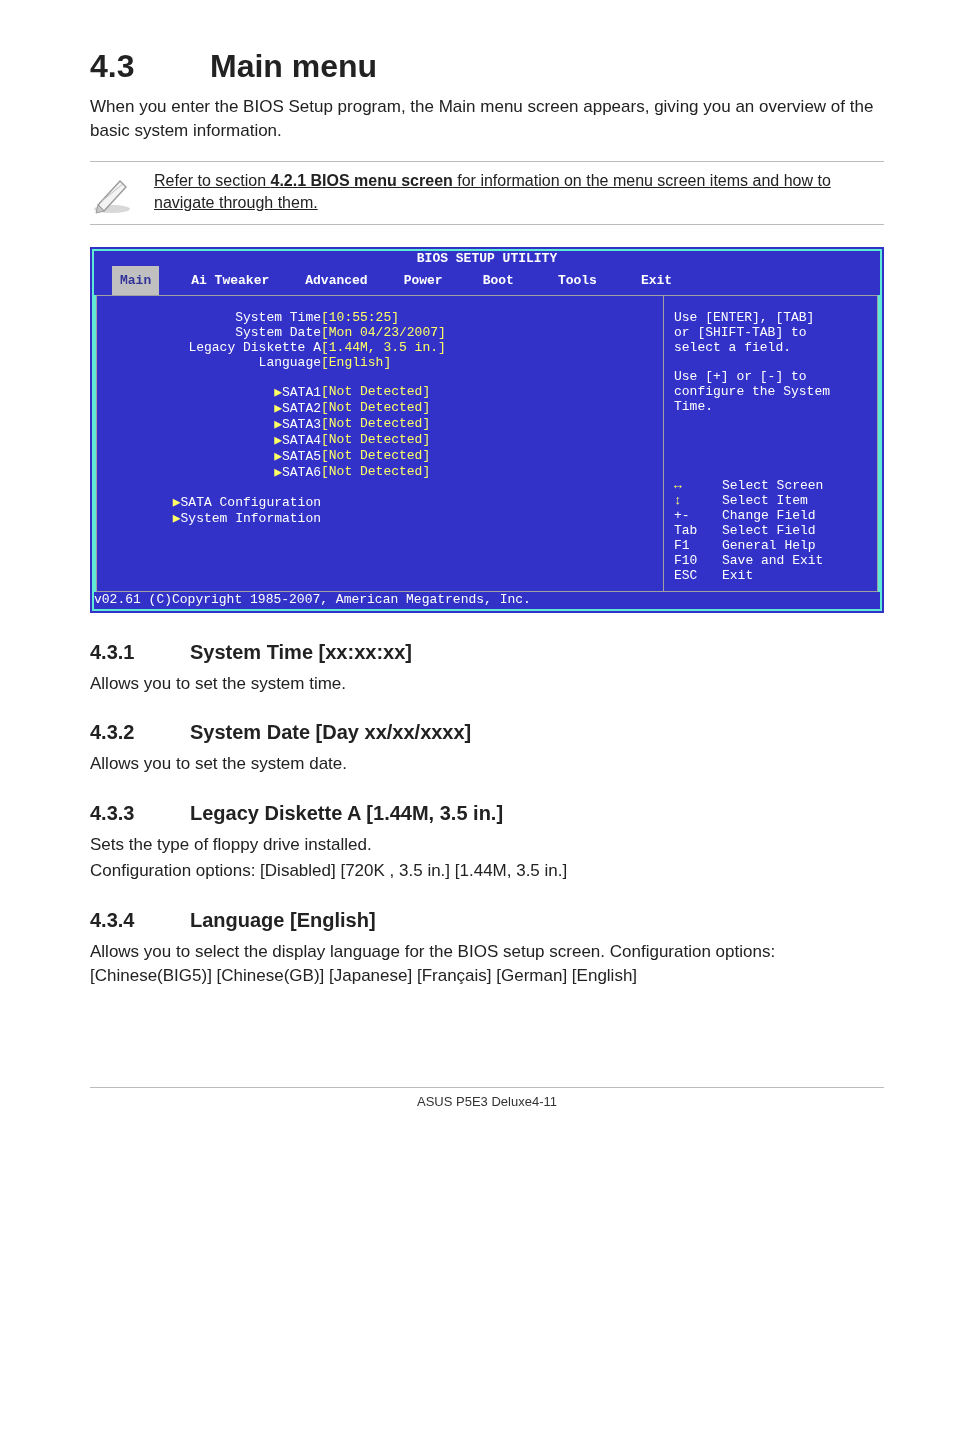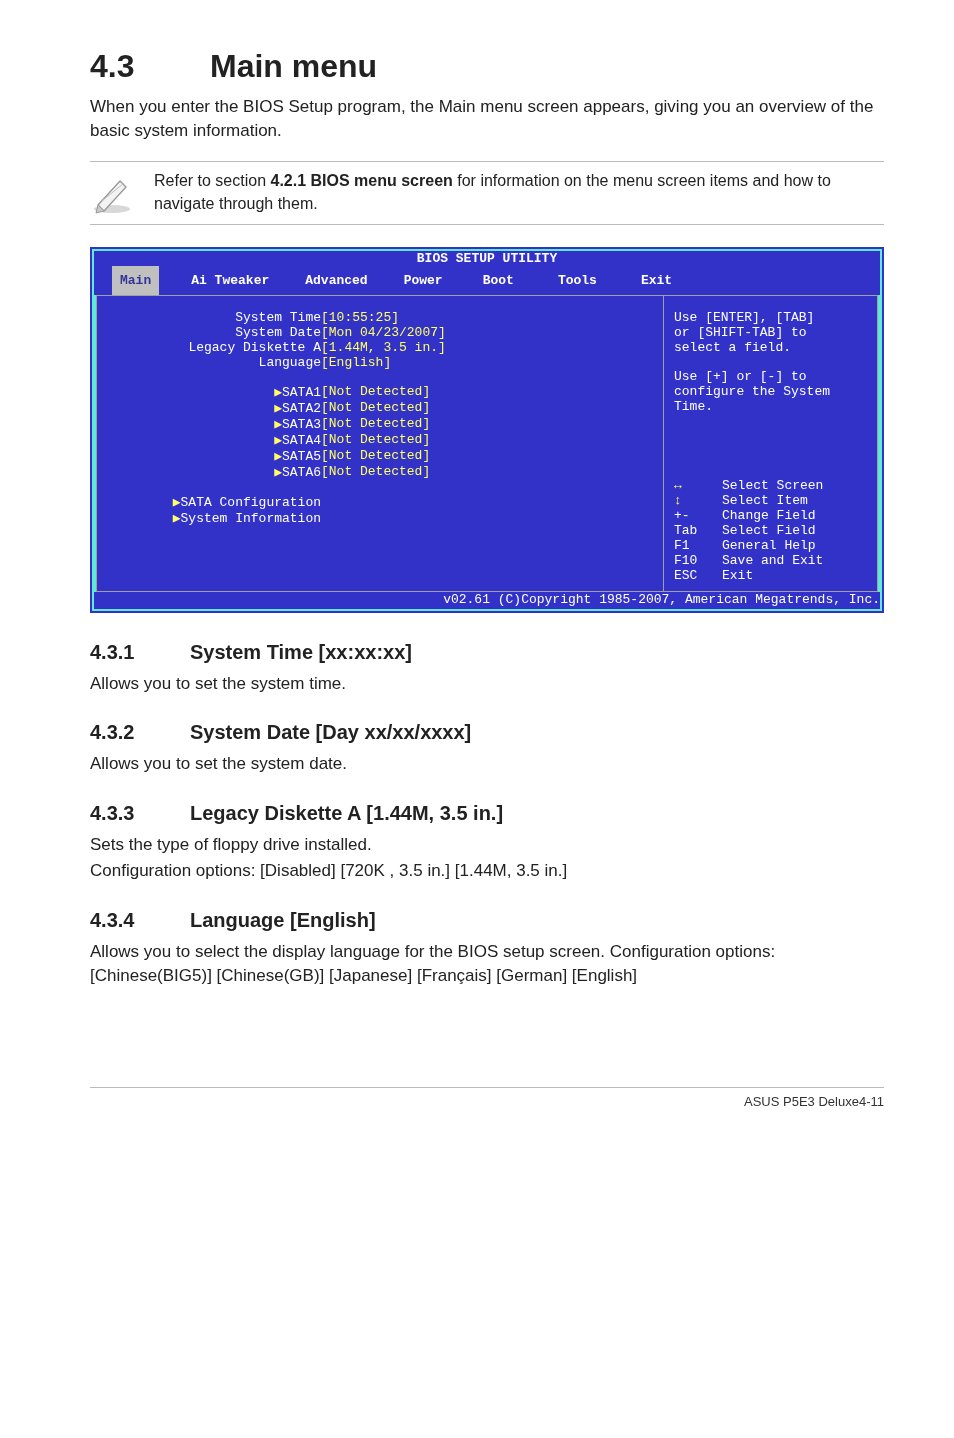--- a/index.html
+++ b/index.html
@@ -5,21 +5,21 @@
   * { margin: 0; padding: 0; box-sizing: border-box; }
   html, body { width: 954px; font-family: Arial, Helvetica, sans-serif; color: #222; }
   body { padding: 48px 70px 40px 90px; background: #fff; }
 
   h1.section { font-size: 32px; font-weight: 800; margin-bottom: 10px; }
   h1 .secnum { display:inline-block; width:120px; }
 
   p.body { font-size: 17px; line-height: 1.4; margin-bottom: 18px; }
 
   
-  .note-wrap { border-top: 1px solid #bbb; border-bottom: 1px solid #bbb; padding: 8px 0; margin-bottom: 22px; display: flex; align-items: center; gap: 20px; }
+  .note-wrap { border-top: 1px solid #bbb; border-bottom: 1px solid #bbb; padding: 8px 0; margin-bottom: 22px; display: flex; gap: 20px; text-decoration: underline; }
   .note-icon { width: 46px; height: 46px; display:flex; align-items:center; justify-content:center; }
   .note-text { font-size: 16px; line-height: 1.4; }
   .note-text b { font-weight: 700; }
 
   
   .bios-frame { background:#5eead4; border:2px solid #3232c8; font-family: "Courier New", monospace; font-size:13px; color:#fff; padding:2px; margin-bottom:28px; }
   .bios-title { text-align:center; color:#fff; letter-spacing:0; background:#3232c8; font-weight:bold; }
   .bios-tabs { display:flex; background:#3232c8; font-weight:bold; }
   .bios-tab { padding:7px 8px; white-space:pre; }
   .bios-tab.sel { background:#c0c0c0; color:#32329b; }
@@ -29,28 +29,28 @@
   .bios-right { width:214px; border-left:1px solid #a0a0a0; padding:8px 10px;margin-left:36px; }
   .bios-row { display:flex; }
   .bios-key { width:210px; white-space:pre; }
   .bios-val { color:#ffff66; white-space:pre; }
   .bios-sata { }
   .bios-arrow { color:#ffff66; width:14px; display:inline-block; }
   .help-row { display:flex; }
   .help-key { width:48px; white-space:pre; }
   .help-key .ic { color:#ffff66; font-weight:bold; }
   .help-val { white-space:pre; }
-  .bios-copy { text-align:right; background:#3232c8; padding:0 0 2px; font-weight:normal; }
+  .bios-copy { text-align:left; background:#3232c8; padding:0 0 2px; font-weight:normal; }
 
   
   h2.sub { font-size:20px; font-weight:800; margin: 26px 0 8px; }
   h2.sub .subnum { display:inline-block; width:100px; }
 
   
-  .footer-line { border-top:1px solid #bbb; margin-top:100px; padding-top:6px; display:flex; justify-content:flex-end; font-size:13px; color:#333; }
+  .footer-line { border-top:1px solid #bbb; margin-top:100px; padding-top:6px; display:flex; justify-content:center; font-size:13px; color:#333; }
 </style>
 </head>
 <body>
 
 <h1 class="section">
   <span class="secnum">4.3</span><span>Main menu</span>
 </h1>
 
 <p class="body">When you enter the BIOS Setup program, the Main menu screen appears, giving you an overview of the basic system information.</p>
 

